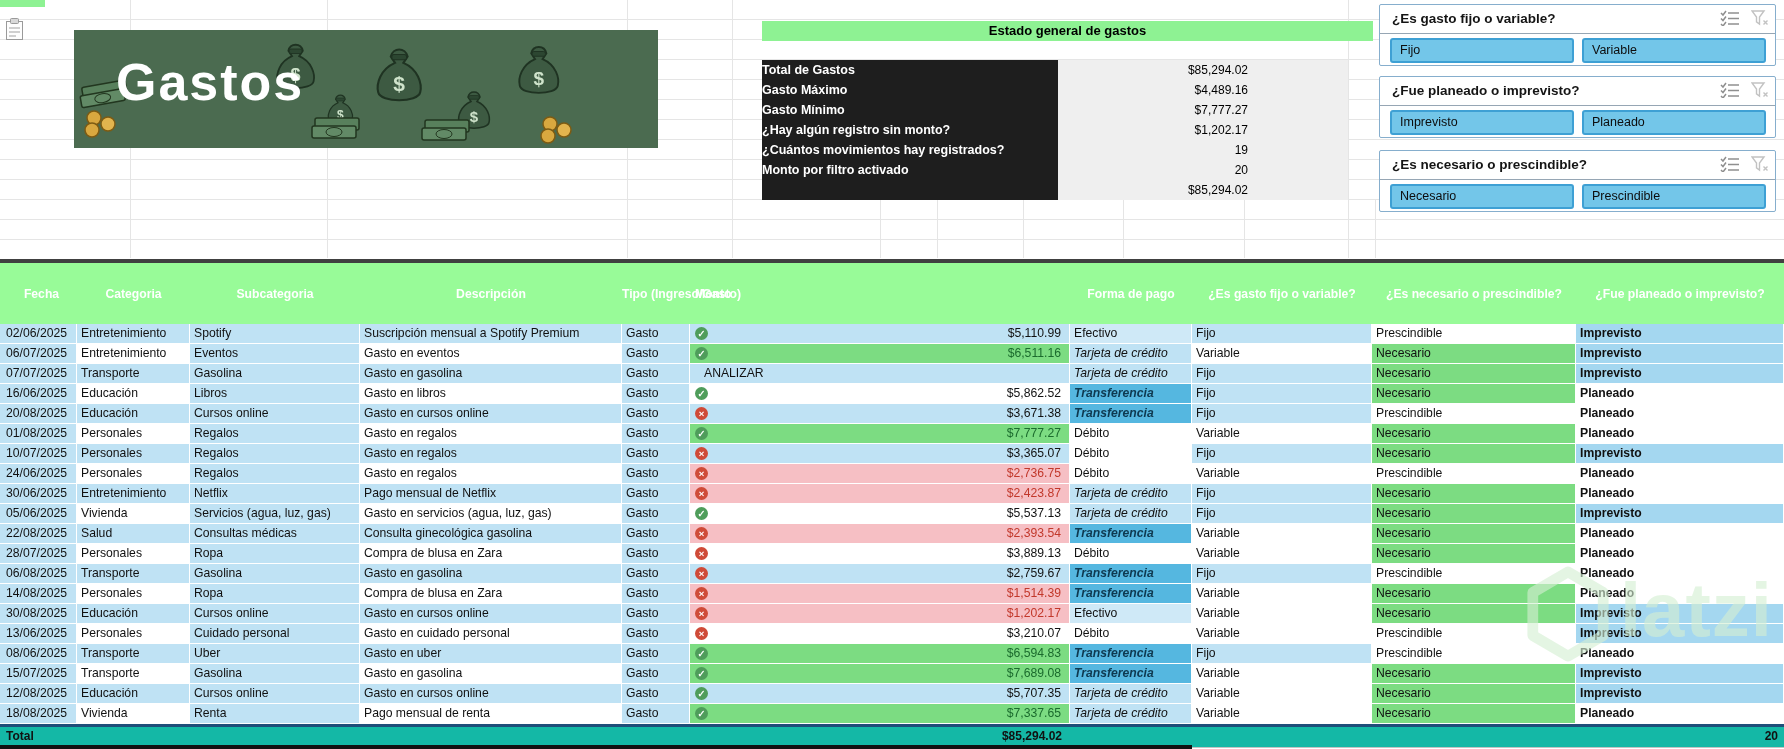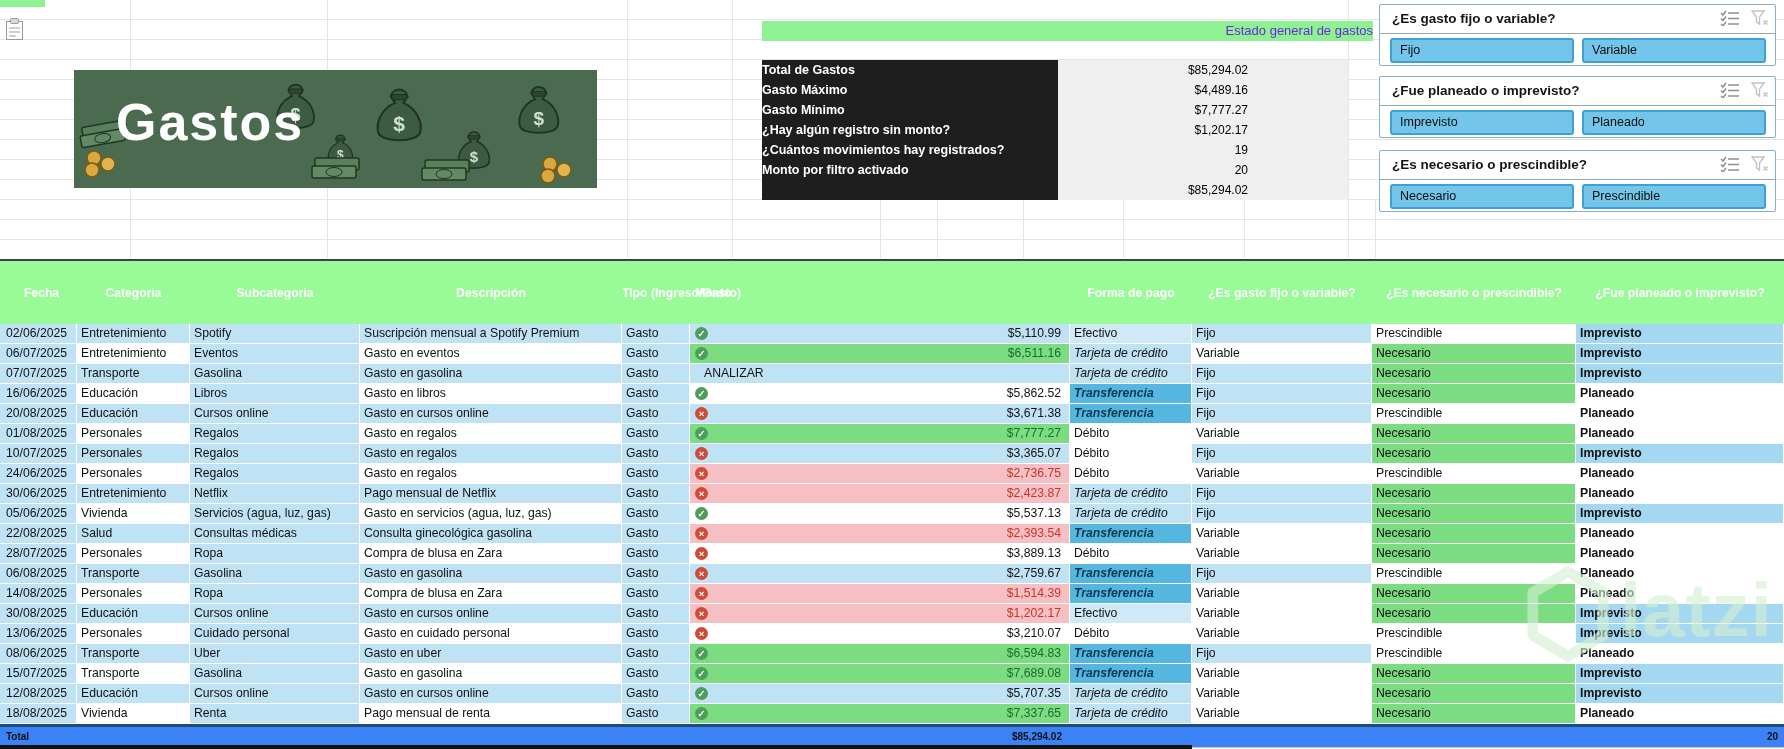--- a/index.html
+++ b/index.html
@@ -6,60 +6,60 @@
   body{width:1784px;height:749px;position:relative;overflow:hidden;background:#fff;
        font-family:"Liberation Sans",sans-serif;color:#111;}
   
   .gridlayer{position:absolute;left:0;top:0;width:1784px;height:258px;z-index:0;
     background:repeating-linear-gradient(to bottom,transparent 0 19px,#e5e5e5 19px 20px);}
   .vline{position:absolute;top:0;height:258px;width:1px;background:#e5e5e5;z-index:0;}
   .vline.short{top:200px;height:58px;}
   .corner-strip{position:absolute;left:0;top:0;width:45px;height:7px;background:var(--title_green);z-index:1;}
   .paste-ico{position:absolute;left:4px;top:17px;z-index:2;}
   
-  .banner{position:absolute;left:74px;top:30px;width:523px;height:118px;background:var(--banner_green);z-index:2;margin-top:40px;}
+  .banner{position:absolute;left:74px;top:30px;width:584px;height:118px;background:var(--banner_green);z-index:2;}
   .banner-title{position:absolute;left:42px;top:22px;font-size:52px;font-weight:bold;color:#fff;letter-spacing:2px;}
   
   .sum-title{position:absolute;left:762px;top:21px;width:611px;height:20px;z-index:2;
-    background:var(--title_green);font-size:13px;font-weight:normal;line-height:20px;text-align:right;color:#6d28d9;}
+    background:var(--title_green);font-size:13px;font-weight:bold;line-height:20px;text-align:center;color:#000000;}
   .sum-panel{position:absolute;left:762px;top:60px;width:296px;height:140px;background:var(--panel_dark);z-index:2;}
   .sum-panel div{height:20px;line-height:20px;color:#fff;font-weight:bold;font-size:12.5px;white-space:nowrap;}
   .sum-vals{position:absolute;left:1058px;top:60px;width:290px;height:140px;background:#efefef;z-index:2;}
   .sum-vals div{height:20px;line-height:20px;font-size:12px;text-align:right;padding-right:100px;color:#000;}
   
   .slicer{position:absolute;left:1379px;width:397px;height:62px;background:#fff;border:1px solid #86aecd;
     border-radius:2px;box-sizing:border-box;z-index:2;}
   .slicer-h{position:absolute;left:12px;top:6px;font-size:13.5px;font-weight:bold;color:#141414;}
   .slicer-line{position:absolute;left:0;right:0;top:28px;height:1px;background:#96a6b4;}
   .slicer-icons{position:absolute;right:7px;top:5px;display:flex;gap:11px;align-items:center;}
   .slicer-btns{position:absolute;left:10px;top:33px;display:flex;gap:8px;}
   .slicer-btn{width:184px;height:25px;box-sizing:border-box;background:var(--slicer_button);
     border:2px solid var(--slicer_button_border);border-radius:3px;font-size:12.5px;line-height:21px;
     padding-left:8px;color:#0d0d0d;white-space:nowrap;overflow:hidden;}
   
   .grid{display:grid;grid-template-columns:77px 113px 170px 262px 68px 380px 122px 180px 204px 208px;}
   .tbl{position:absolute;left:0;top:259px;width:1784px;z-index:3;}
-  .thead{height:65px;background:var(--header_green);border-top:2px solid #404040;box-sizing:border-box;
+  .thead{height:65px;background:var(--header_green);border-top:4px solid #404040;box-sizing:border-box;
     align-items:center;}
   .thead .hc{color:#fff;font-weight:bold;font-size:12.2px;text-align:center;white-space:nowrap;overflow:visible;}
   .row{height:20px;}
   .cell{font-size:12.2px;line-height:19px;white-space:nowrap;overflow:hidden;box-sizing:border-box;
     border-right:1px solid #fff;border-bottom:1px solid #fff;padding:0 4px;background:var(--cell_blue);}
   .c0{padding-left:6px;} .c5{display:flex;align-items:center;padding:0 8px 0 5px;}
   .amt{margin-left:auto;} .nota{margin-left:9px;}
   .ic{width:13px;height:13px;border-radius:50%;color:#fff;font-size:9.5px;line-height:13px;text-align:center;
     font-weight:bold;flex-shrink:0;margin-right:4px;}
   .ic.check{background:var(--icon_check);} .ic.x{background:var(--icon_x);}
   .bg-white{background:#fff;} .bg-green{background:var(--cell_green);} .bg-pink{background:var(--cell_pink);}
   .bg-deep{background:var(--imprevisto_blue);} .bg-ef{background:var(--efectivo_blue);} .bg-tr{background:var(--transfer_blue);}
   .t-green{color:var(--monto_green_text);} .t-red{color:var(--monto_red_text);}
   .t-transfer{font-weight:bold;font-style:italic;color:#0e3950;} .t-tarjeta{font-style:italic;}
   .t-bold{font-weight:bold;}
   .trow{height:21px;border-top:3px solid var(--total_border);box-sizing:content-box;background:#fff;}
-  .trow .cell{background:#3b82f6;border-right:none;font-weight:bold;font-size:10px;overflow:visible;}
+  .trow .cell{background:#14b8a6;border-right:none;font-weight:bold;font-size:12px;overflow:visible;}
   .trow .tr-amt{text-align:right;padding-right:8px;} .trow .tr-count{text-align:right;padding-right:6px;}
   .bottom-bar{position:absolute;left:0;top:745px;width:1192px;height:4px;background:#111;z-index:4;}
   .bottom-bar2{position:absolute;left:1192px;top:747px;width:592px;height:1px;background:#c2c2c2;z-index:4;}
   
   .watermark{position:absolute;left:1524px;top:566px;z-index:10;pointer-events:none;opacity:.62;
     display:flex;align-items:flex-start;gap:8px;}
   .watermark span{font-size:76px;font-weight:bold;color:#d5efd3;letter-spacing:1px;}
 </style>
 </head>
 <body>

